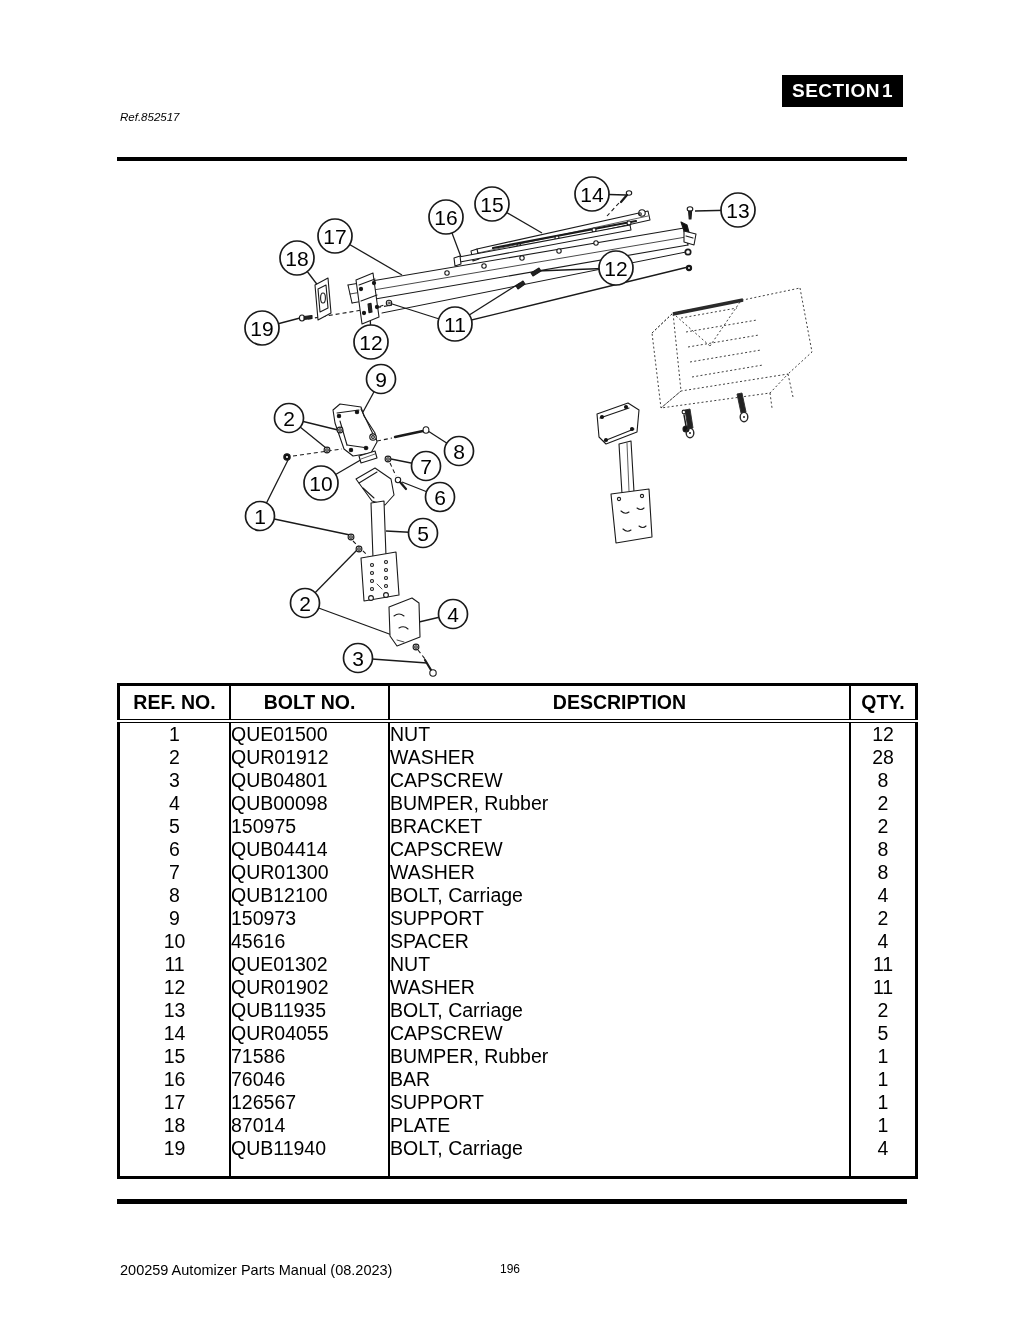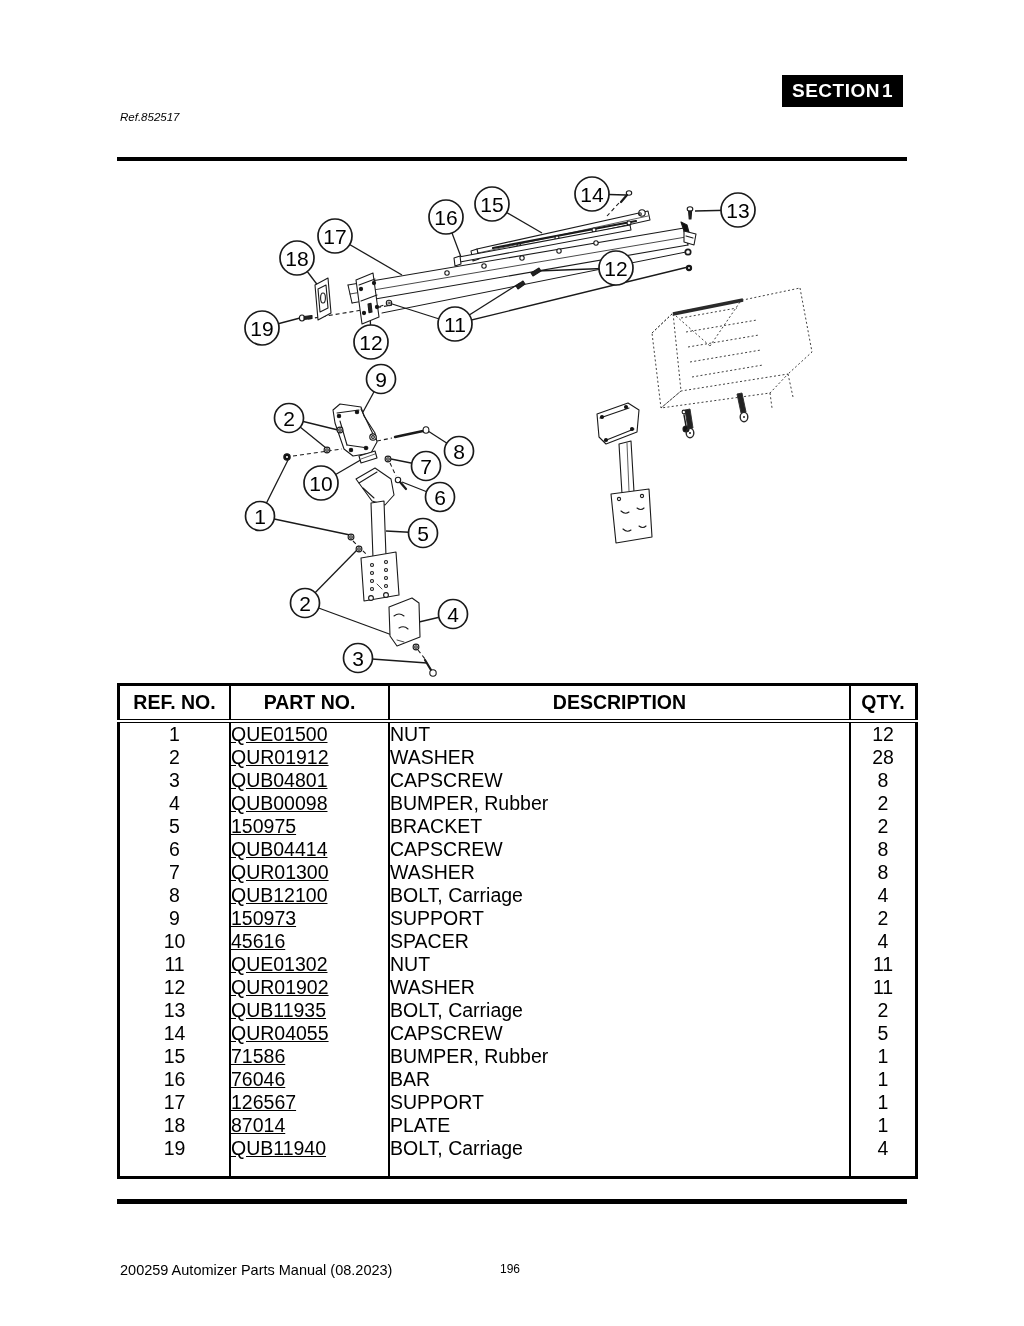--- a/index.html
+++ b/index.html
@@ -37,21 +37,21 @@
   .table-wrap{position:absolute;left:117px;top:683px;width:791px;}
   table.parts{border-collapse:collapse;width:100%;table-layout:fixed;border:3px solid #000;}
   table.parts th{
     font-size:19.5px;font-weight:bold;height:33px;text-align:center;
     border-bottom:4px double #000;padding:0;
   }
   table.parts td{font-size:19.5px;height:23px;padding:0;line-height:1;}
   table.parts th + th, table.parts td + td{border-left:2px solid #000;}
   .c0{width:109px;margin-top:40px;} .c1{width:157px;} .c2{width:459px;} .c3{width:64px;}
   td.c0{text-align:center;}
-  td.c1{text-align:left;padding-left:13px;text-decoration:underline;}
+  td.c1{text-align:left;padding-left:13px;}
   td.c2{text-align:left;padding-left:10px;}
   td.c3{text-align:center;}
   tr.filler td{height:16px;}
   
   .footer-rule{position:absolute;left:117px;top:1199px;width:790px;height:5px;background:#000;}
   .footer-left{position:absolute;left:120px;top:1262px;font-size:14.5px;}
   .footer-page{position:absolute;left:500px;top:1262px;font-size:12px;}
 </style>
 </head>
 <body>
@@ -353,21 +353,21 @@
           </g>
         </g>
     </svg>
   </div>
 
   <div class="table-wrap">
     <table class="parts">
       <thead>
           <tr>
             <th class="c0">REF. NO.</th>
-            <th class="c1">PART NO.</th>
+            <th class="c1">BOLT NO.</th>
             <th class="c2">DESCRIPTION</th>
             <th class="c3">QTY.</th>
           </tr>
         </thead>
       <tbody>
           <tr>
             <td class="c0">1</td>
             <td class="c1">QUE01500</td>
             <td class="c2">NUT</td>
             <td class="c3">12</td>

